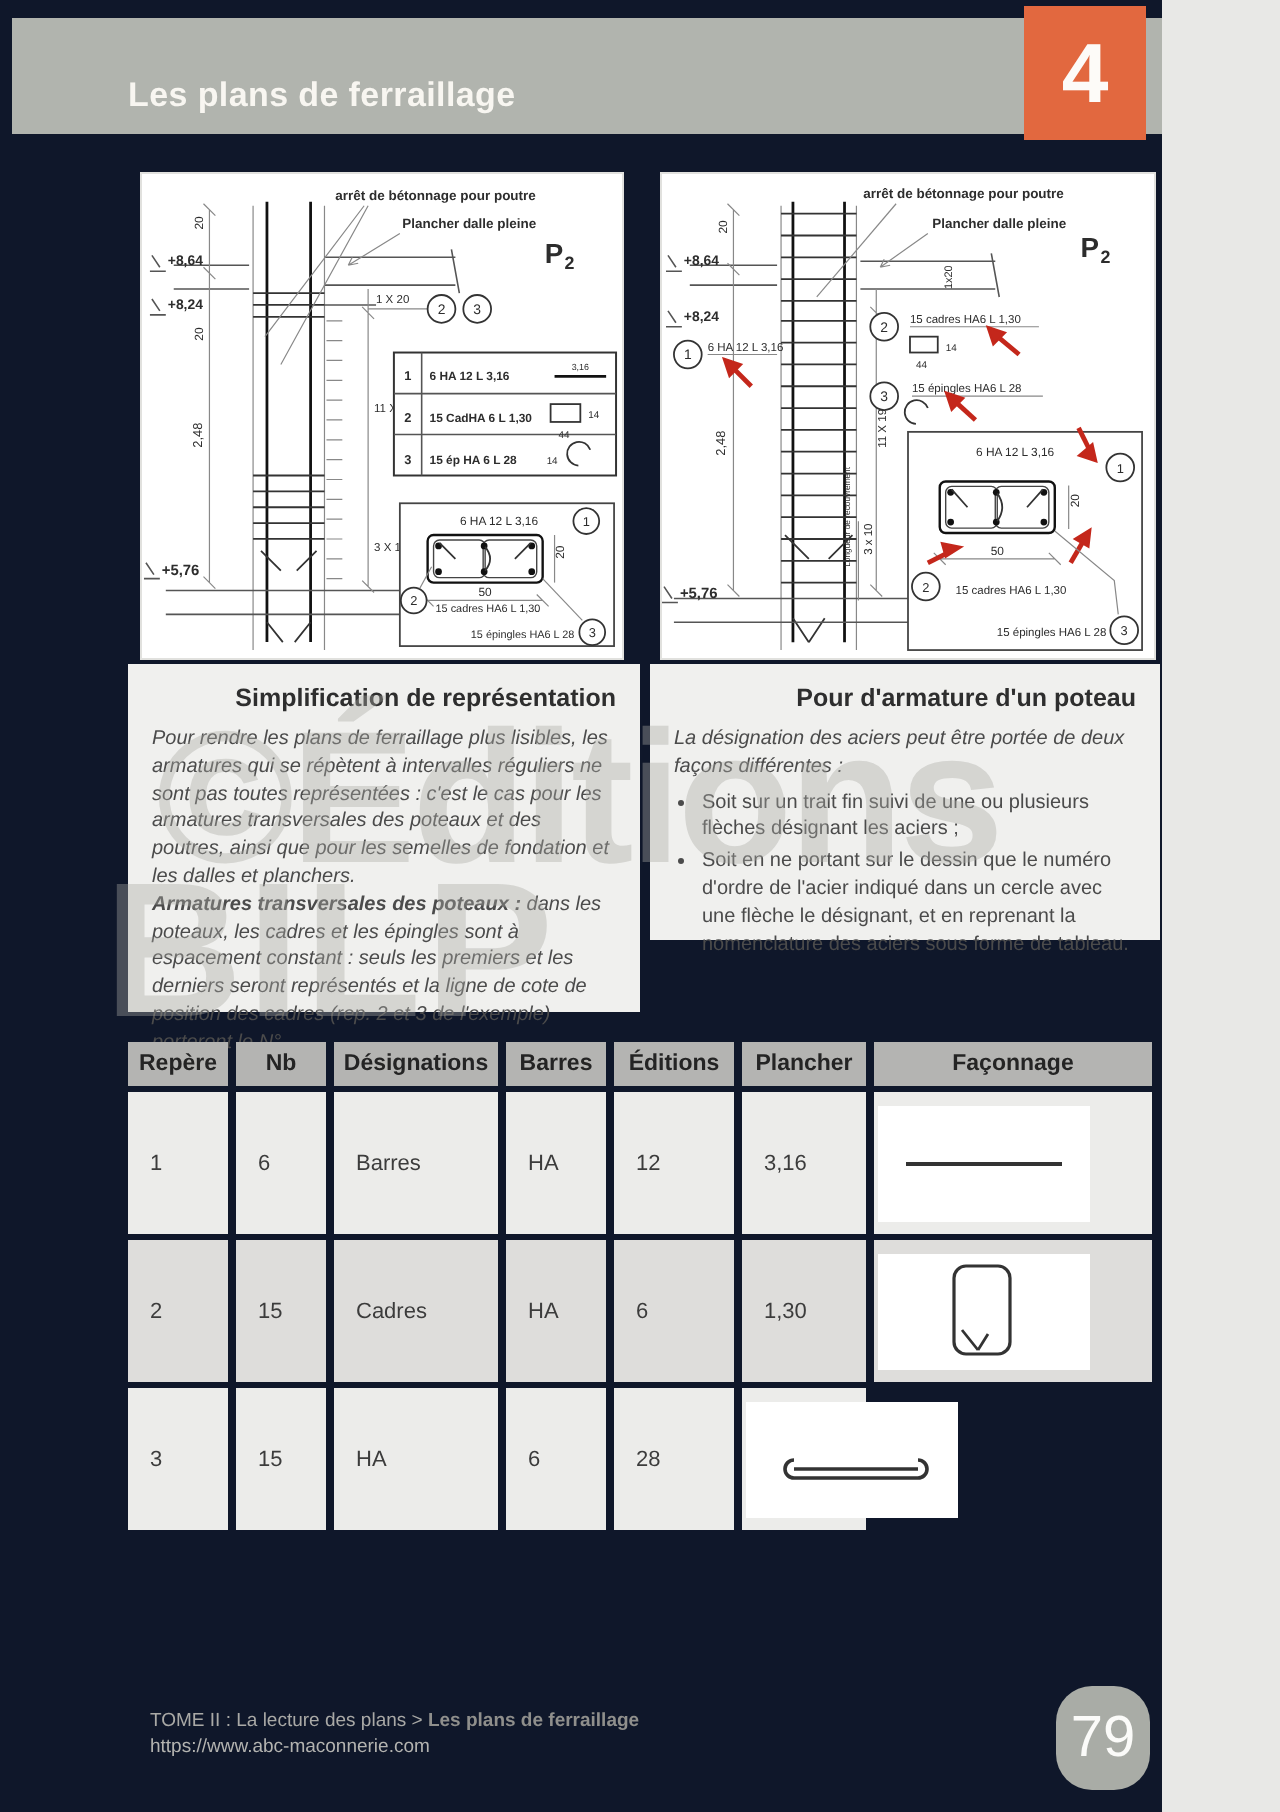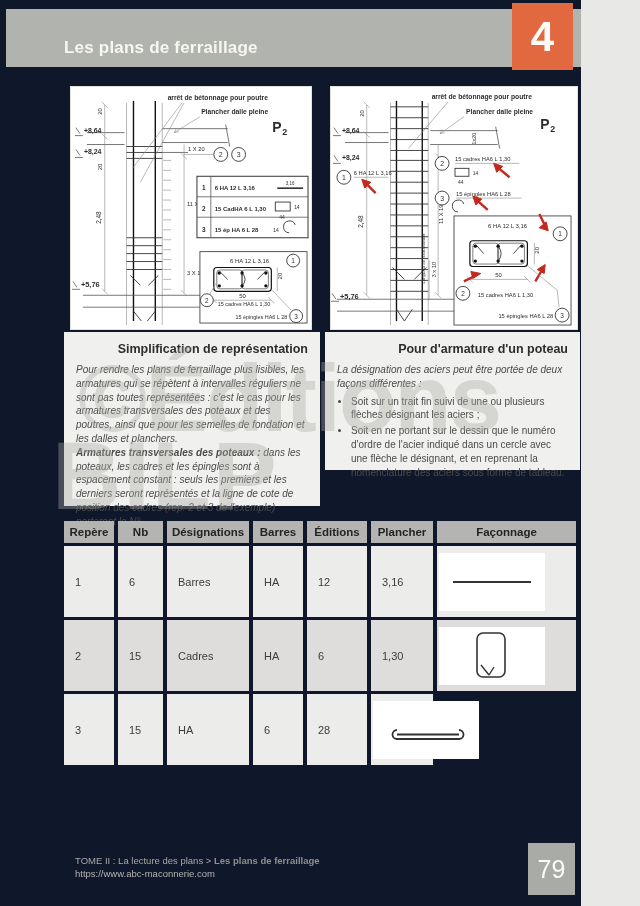--- a/index.html
+++ b/index.html
@@ -44,21 +44,21 @@
   .td{height:71px;font-size:11px;display:flex;align-items:center;padding-left:11px;box-sizing:border-box;}
   .rowA{background:#ececea;}
   .rowB{background:#dedddb;}
   .shapecell{padding-left:0;}
   .shapebox{width:106px;height:58px;background:#ffffff;margin-left:2px;display:flex;align-items:center;justify-content:center;}
   
   .crumb{position:absolute;left:75px;top:855px;font-size:9.5px;color:#a9a9a6;}
   .crumb b{color:#8f8f8c;}
   .url{position:absolute;left:75px;top:868px;font-size:9.5px;color:#b3b3b0;}
   .pagebox{position:absolute;left:528px;top:843px;width:47px;height:52px;background:#a9aca6;
-           display:flex;align-items:center;justify-content:center;font-size:25px;color:#fbfbf9;}
+           display:flex;align-items:center;justify-content:center;font-size:29px;color:#fbfbf9;border-radius:18px;}
 </style>
 </head>
 <body>
 
 <div class="page">
 
   <div class="band"></div>
   <div class="band-title">Les plans de ferraillage</div>
   <div class="chapter-box">
     <span>4</span>

